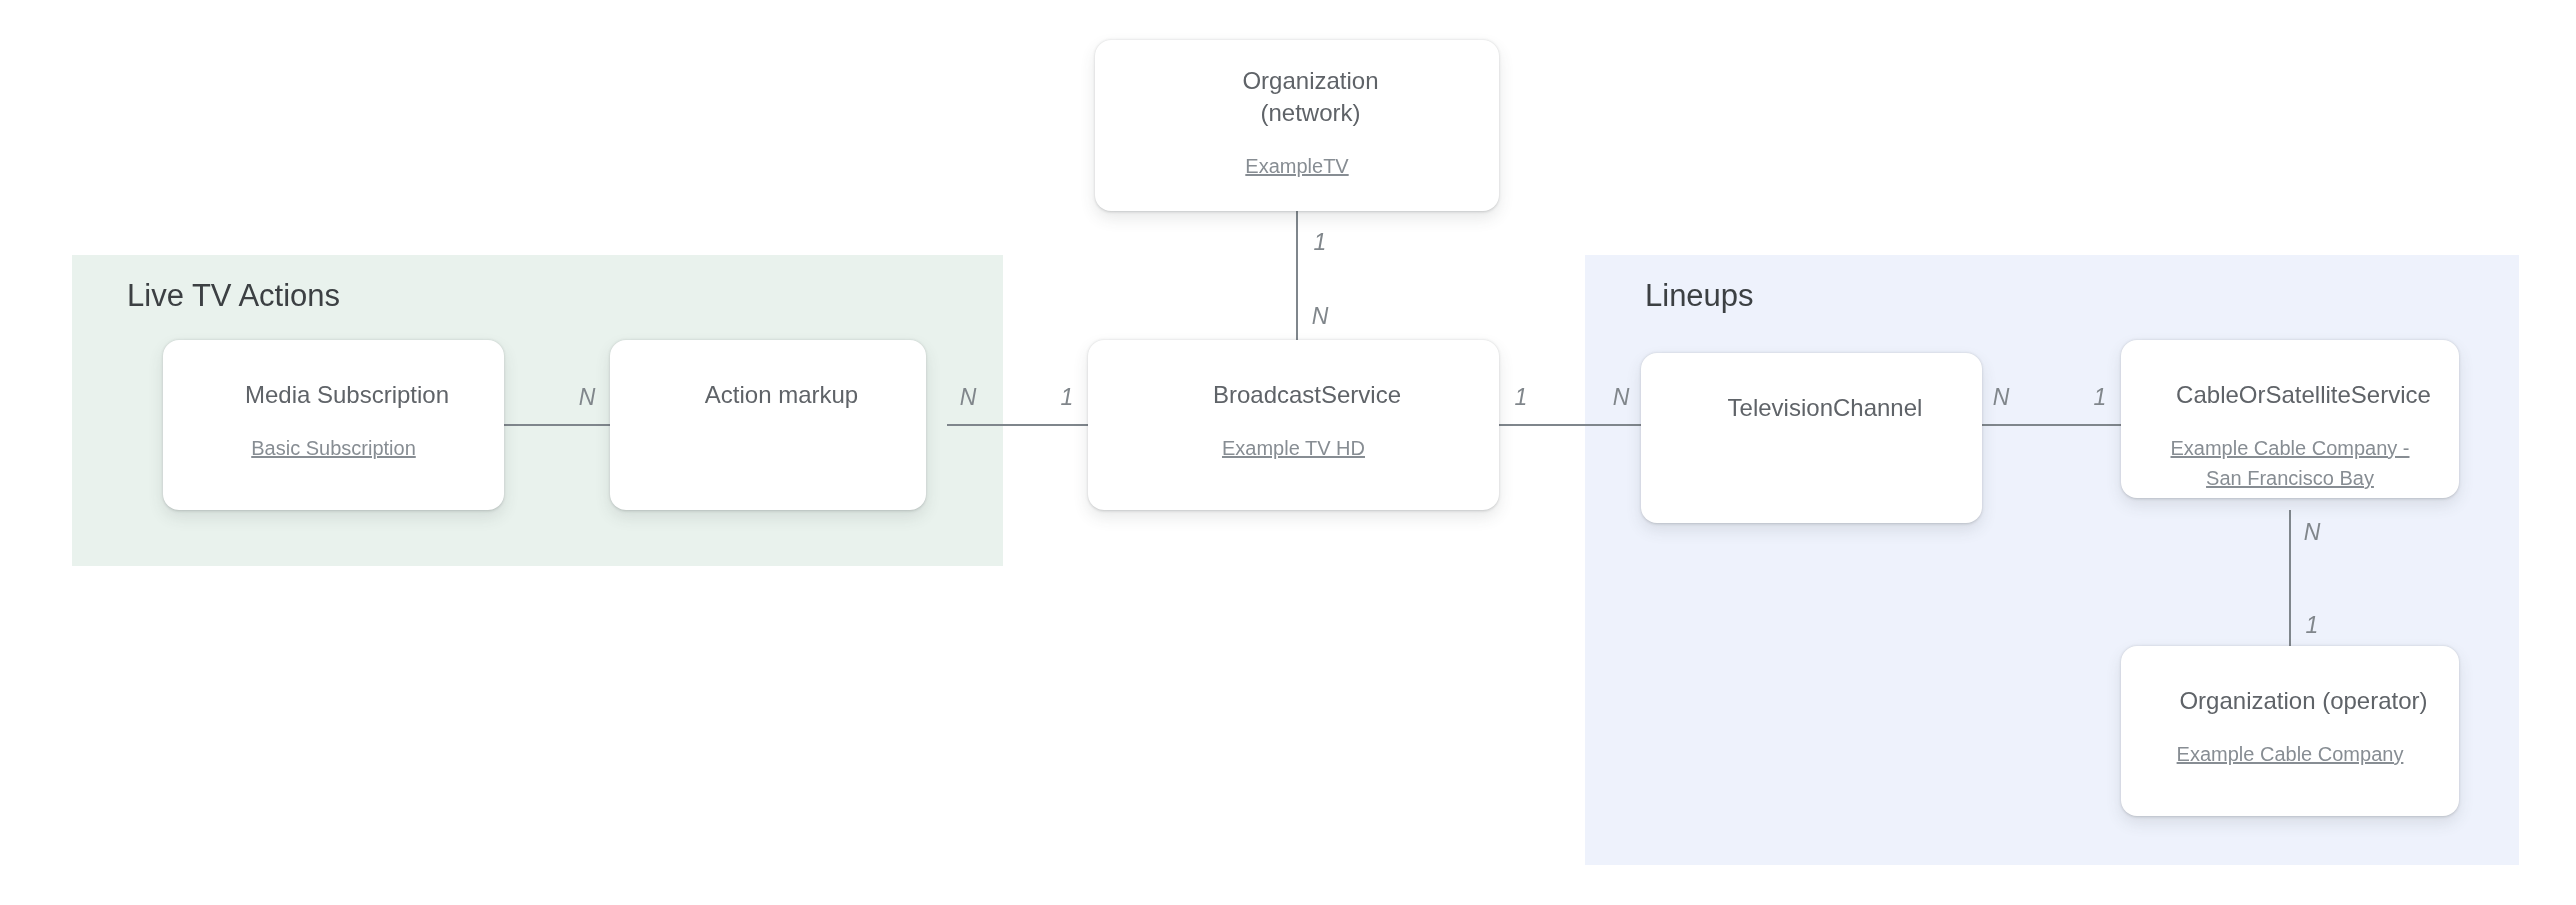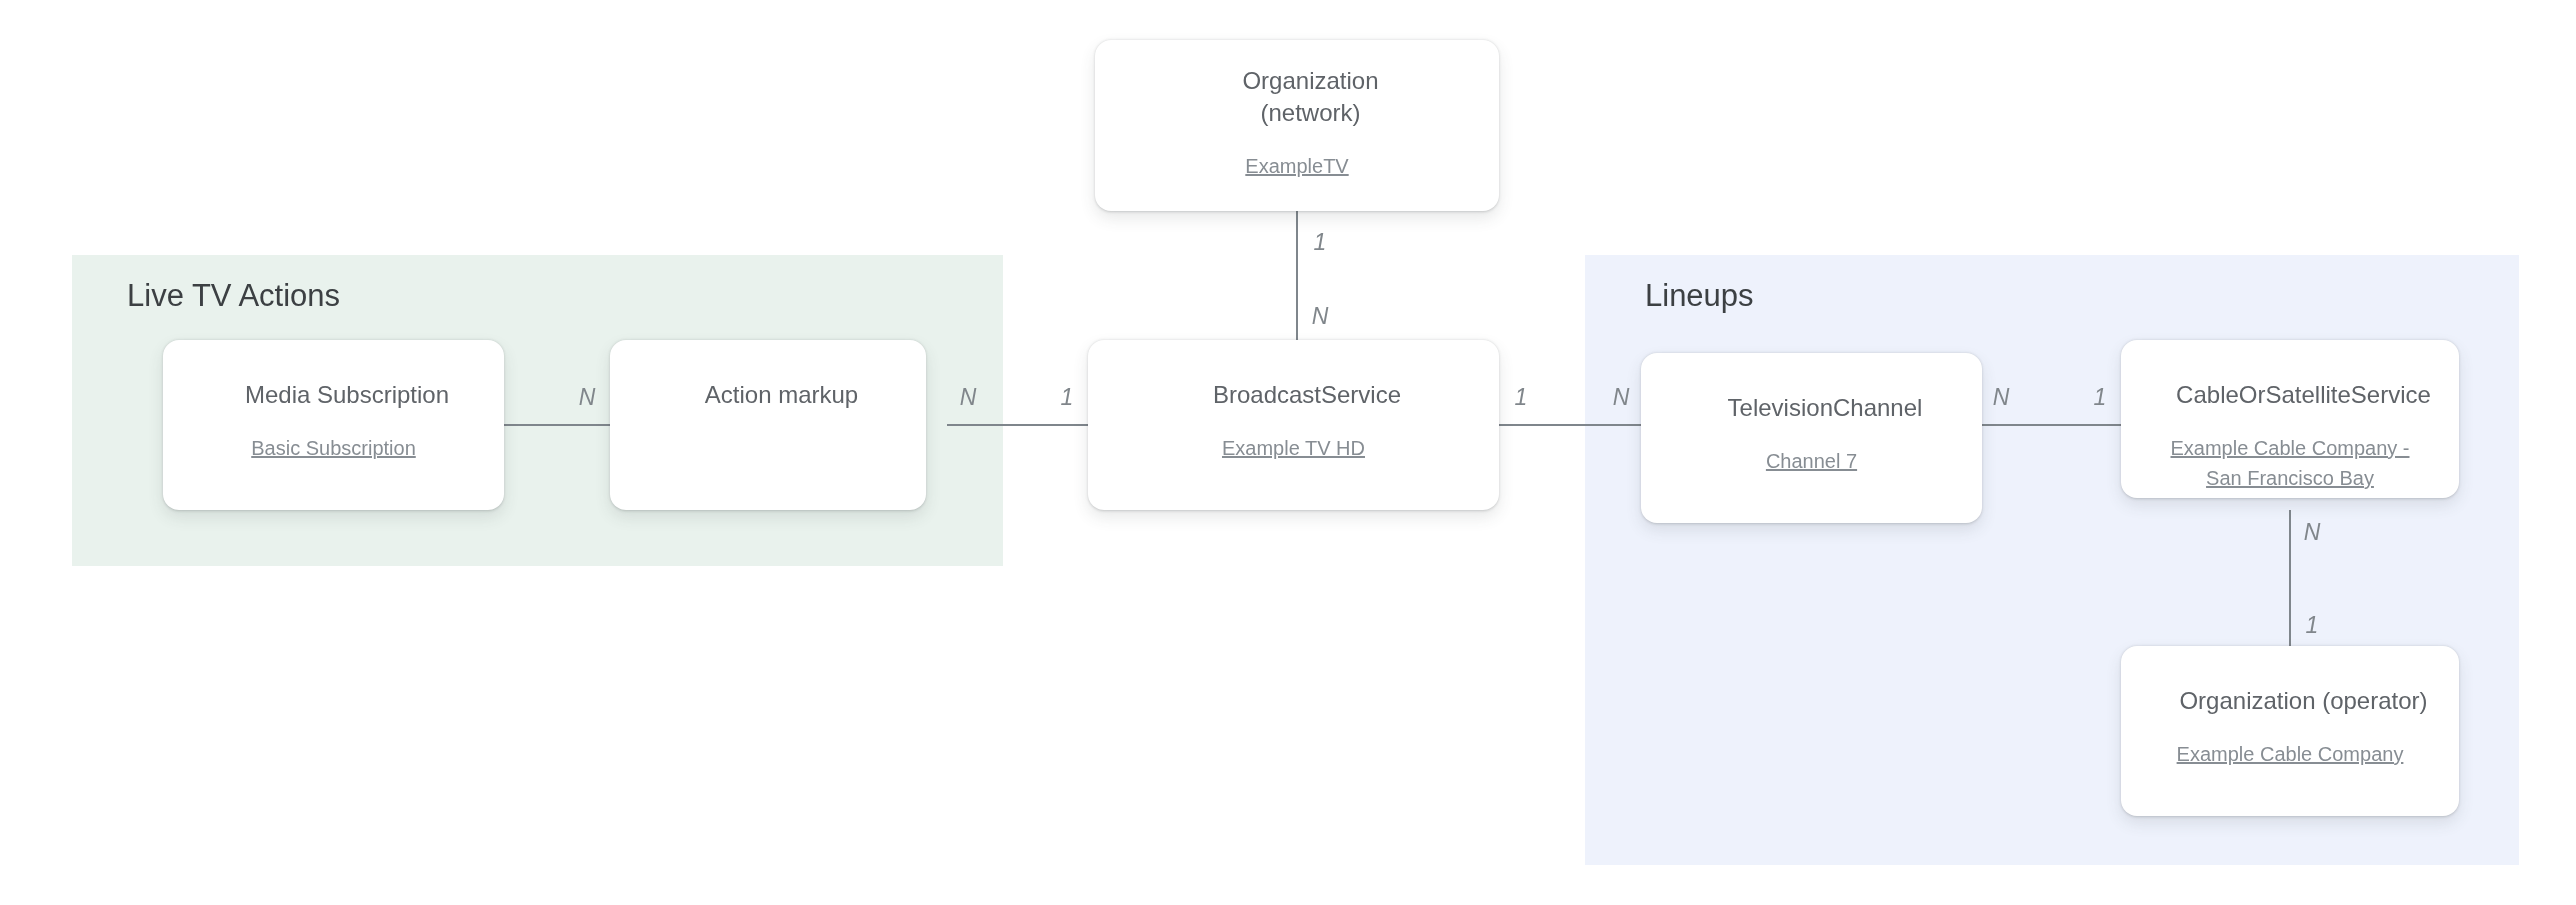--- a/index.html
+++ b/index.html
@@ -142,23 +142,20 @@
     </div>
     <div class="subtitle">
       <div>Example TV HD</div>
     </div>
   </div>
 
   <div class="node" style="left:1641px; top:353px; width:341px; height:170px;">
     <div class="title">
       <div>TelevisionChannel</div>
     </div>
-    <div class="subtitle">
-      <div>Channel 7</div>
-    </div>
   </div>
 
   <div class="node" style="left:2121px; top:340px; width:338px; height:158px;">
     <div class="title">
       <div>CableOrSatelliteService</div>
     </div>
     <div class="subtitle">
       <div>Example Cable Company -</div>
       <div>San Francisco Bay</div>
     </div>

